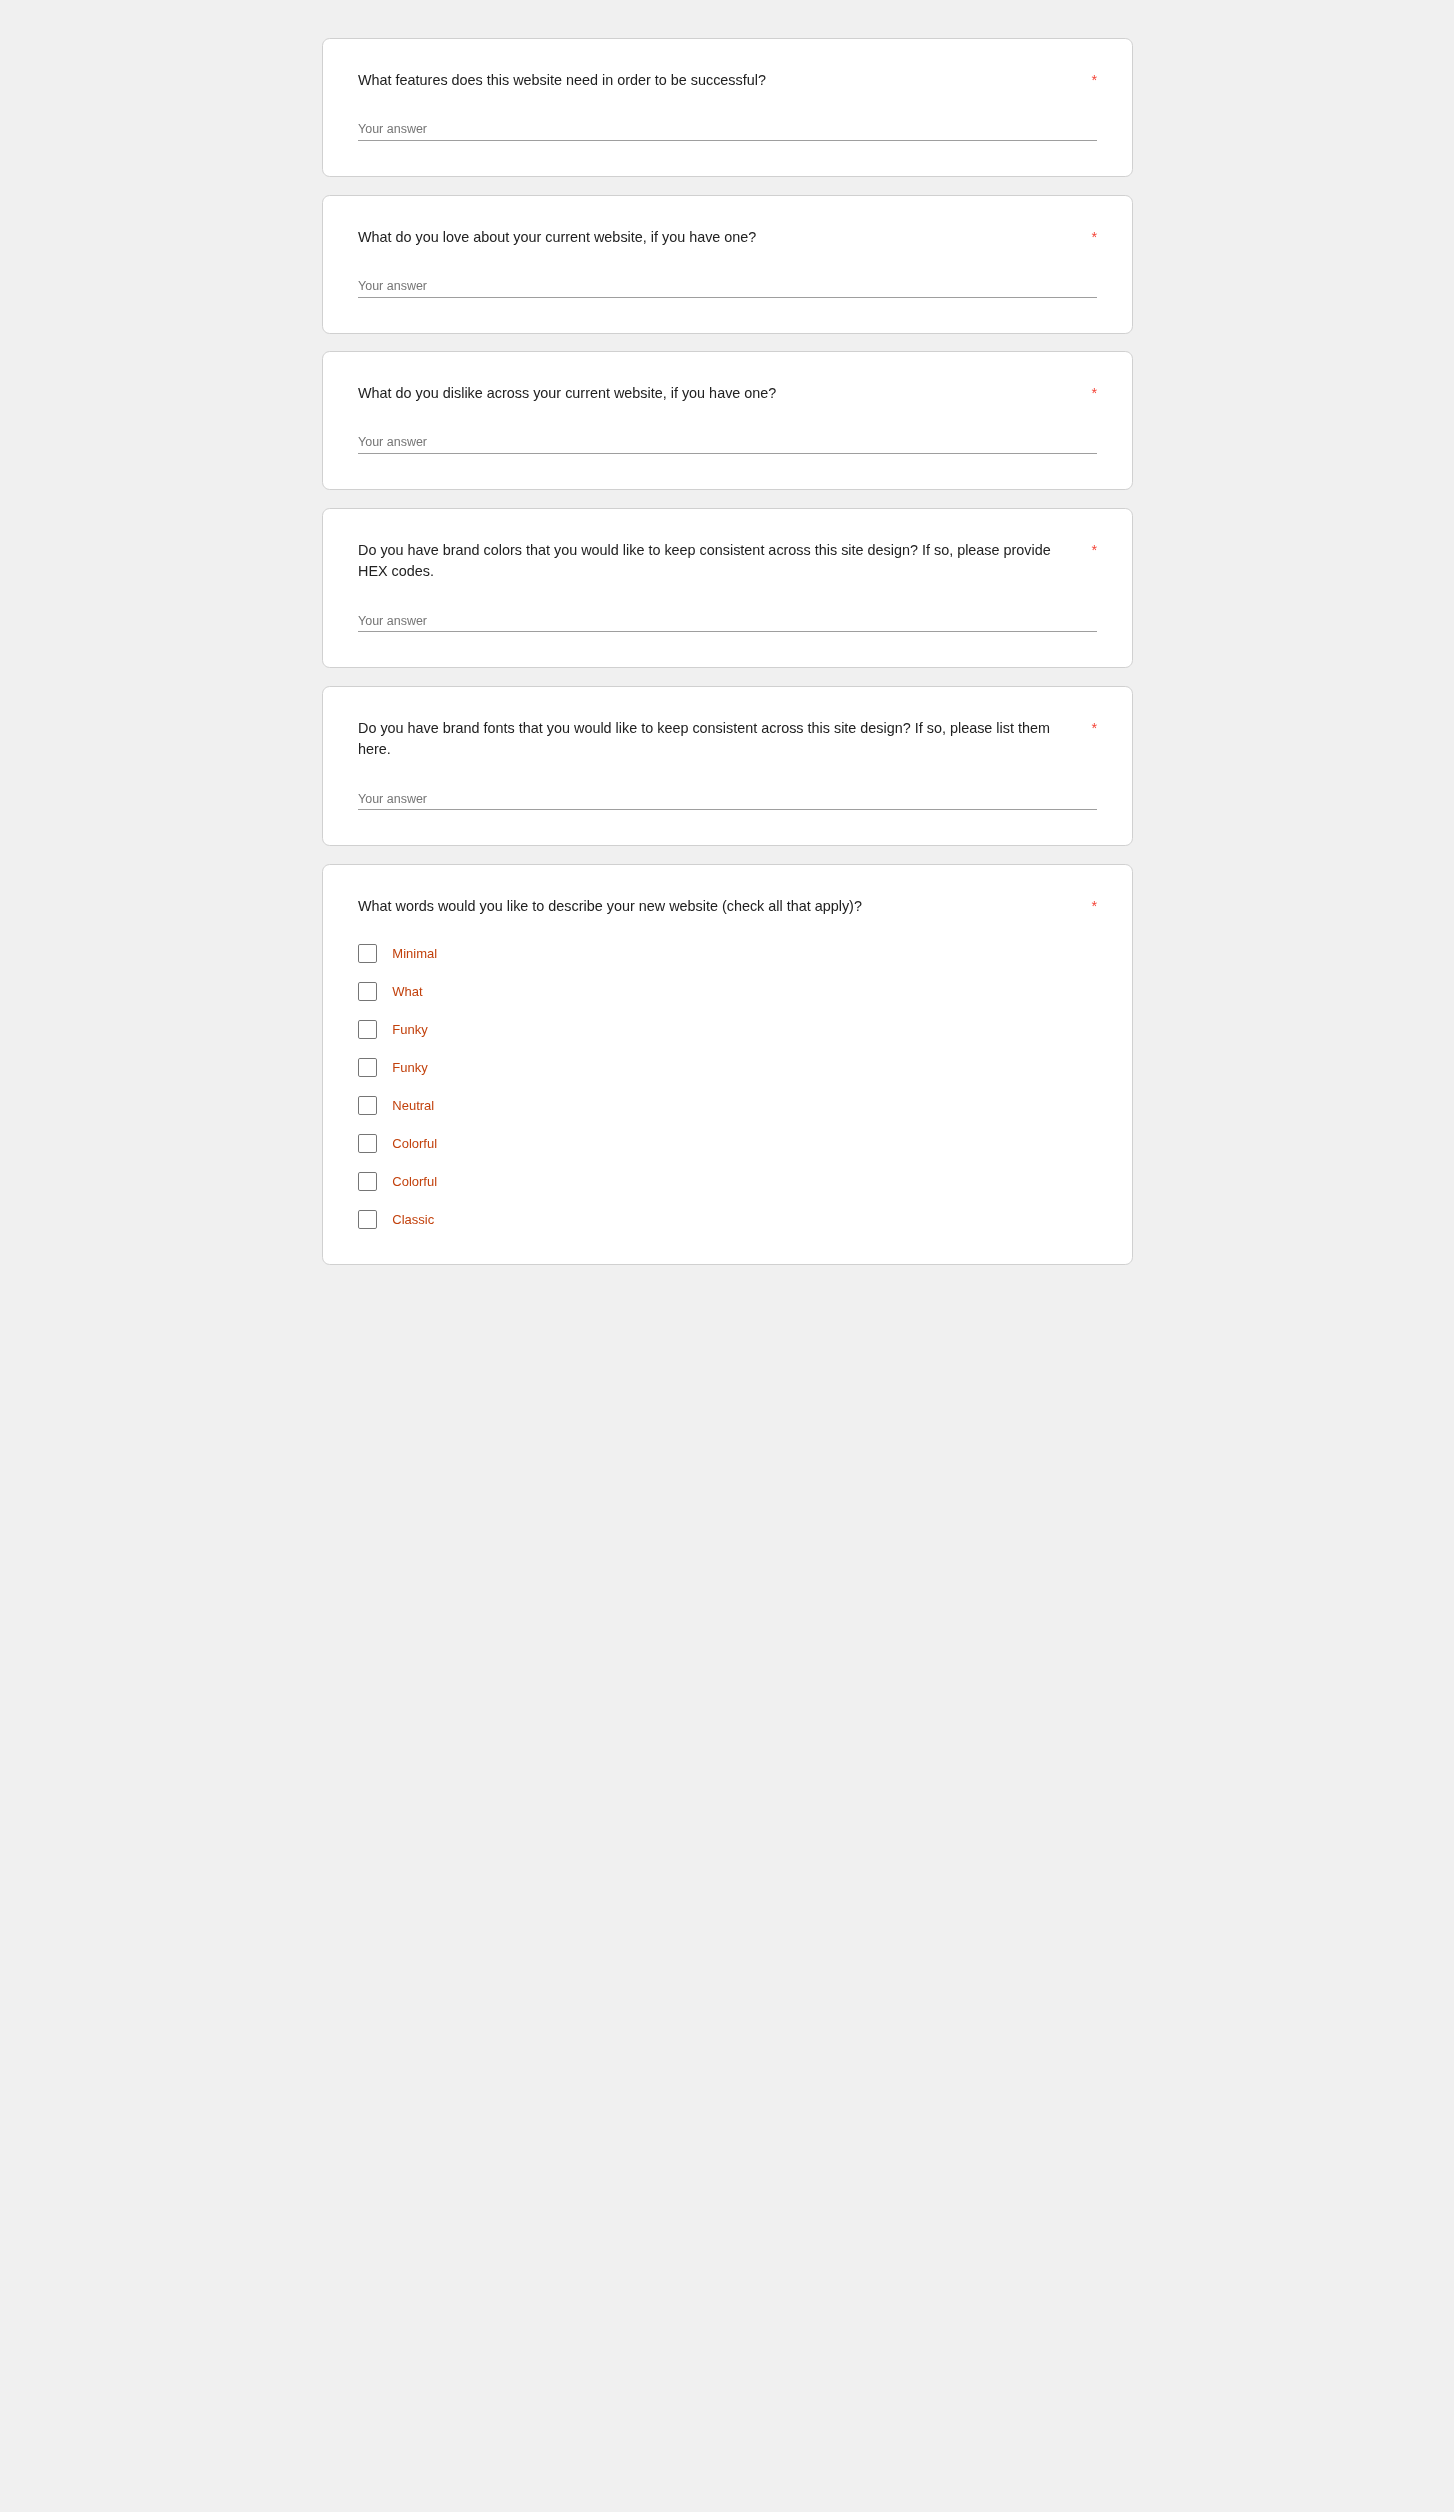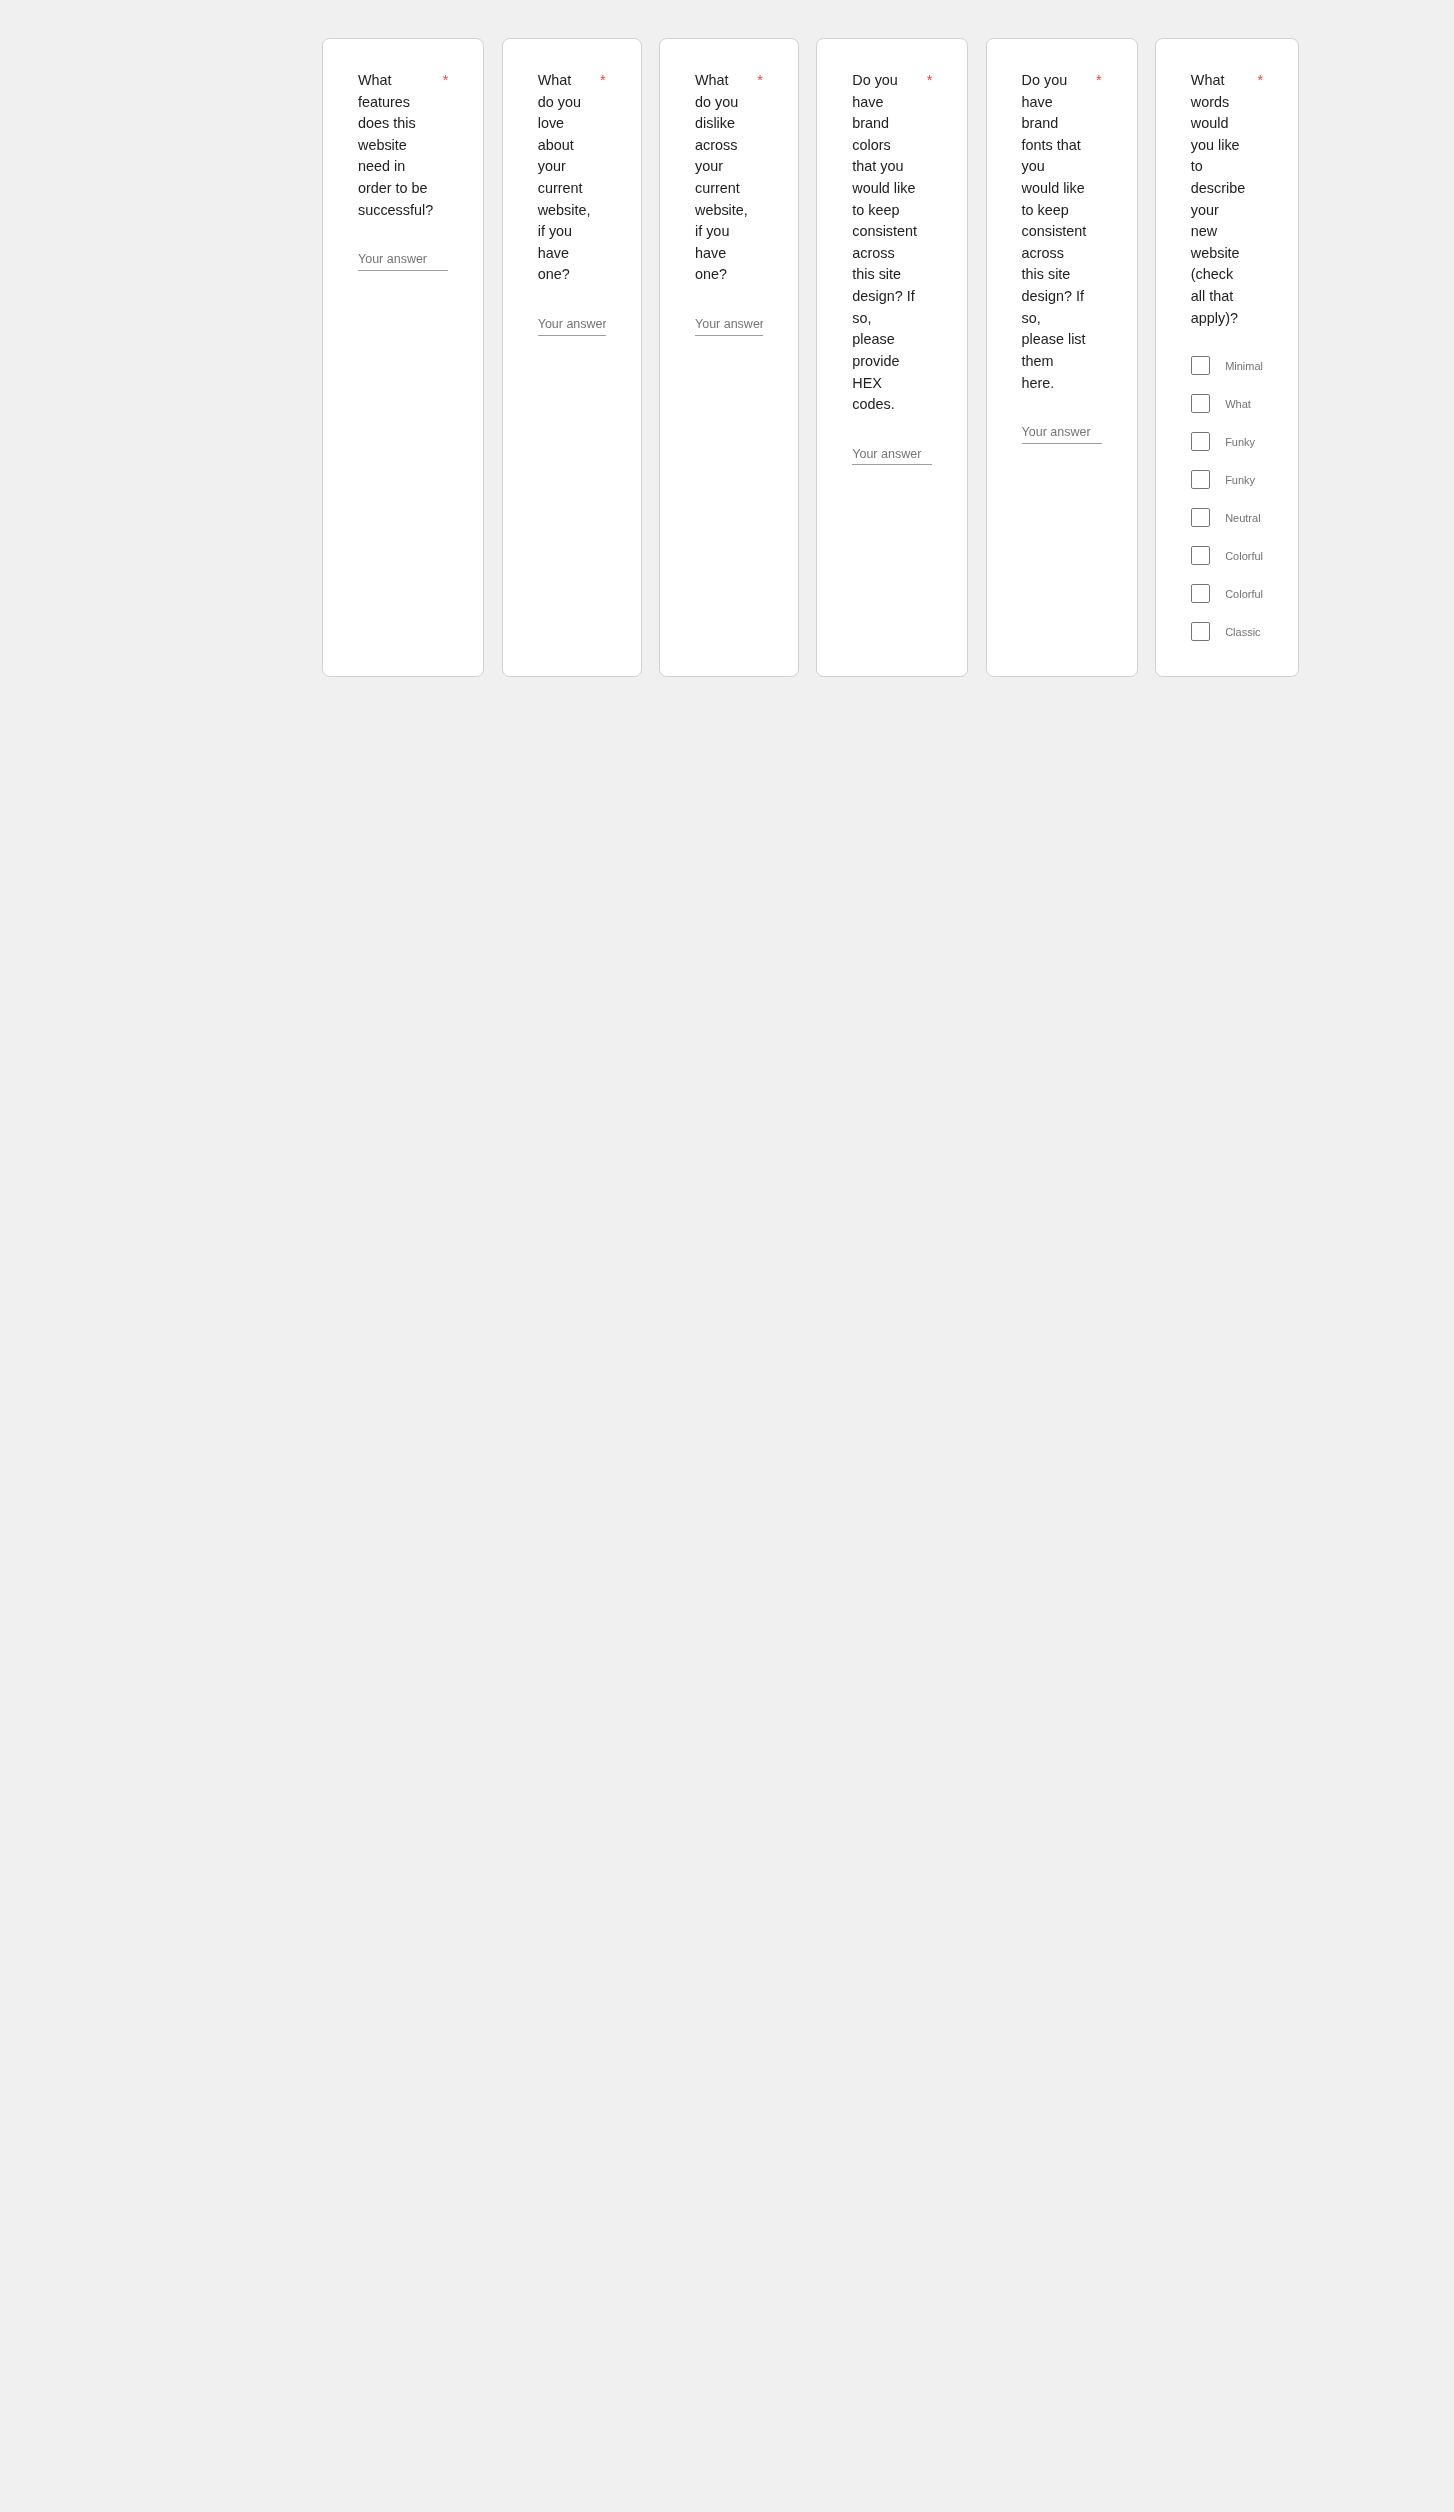--- a/index.html
+++ b/index.html
@@ -13,21 +13,21 @@
       font-family: Arial, sans-serif;
       padding: 19px;
       width: 1455px;
       min-height: 2512px;
     }
 
     .form-container {
       max-width: 825px;
       margin: 0 auto;
       display: flex;
-      flex-direction: row;
+      flex-direction: column;
       gap: 17.3px;
       padding: 19px 7px;
     }
 
     .question-card {
       background: #ffffff;
       border: 1px solid #d0d0d0;
       border-radius: 7.7px;
       padding: 31px 35px 35px 35px;
     }
@@ -82,22 +82,22 @@
     .checkbox-box {
       width: 19px;
       height: 19px;
       border: 1.9px solid #757575;
       border-radius: 1.9px;
       flex-shrink: 0;
       background: #fff;
     }
 
     .checkbox-label {
-      font-size: 11px;
-      color: #737373;
+      font-size: 13px;
+      color: #c2410c;
     }
   </style>
 </head>
 <body>
 
 <div class="form-container">
 
   <div class="question-card">
     <div class="question-label">
       <span class="question-text">What features does this website need in order to be successful?</span>

